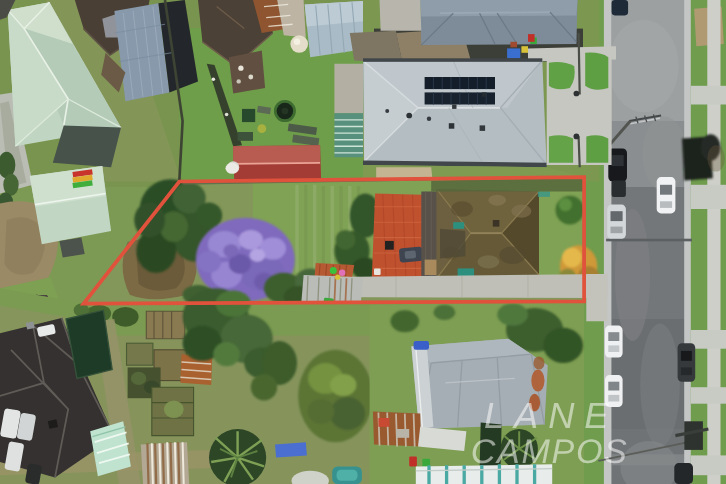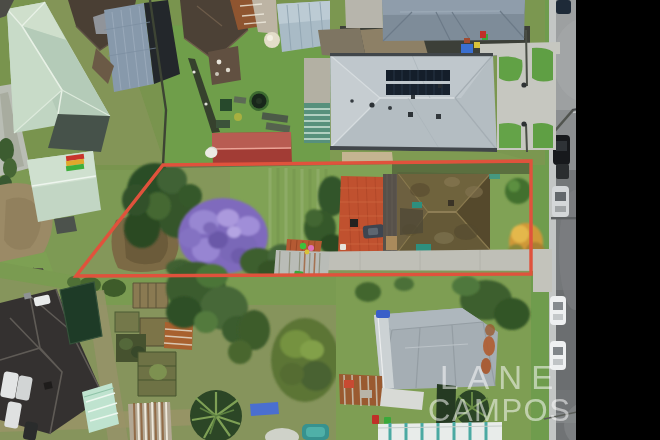--- a/index.html
+++ b/index.html
@@ -1,16 +1,16 @@
 <!DOCTYPE html>
 <html><head>
 <meta charset="utf-8">
 <style>
   html,body{margin:0;padding:0;background:#000;}
-  #stage{width:576px;height:440px;position:relative;overflow:hidden;font-family:"Liberation Sans",sans-serif;}
+  #stage{width:660px;height:440px;position:relative;overflow:hidden;font-family:"Liberation Sans",sans-serif;font-style:italic;}
 </style>
 </head>
 <body>
 <div id="stage">
 <svg width="660" height="440" viewBox="0 0 660 440" xmlns="http://www.w3.org/2000/svg">
 <defs>
   <filter id="b1" x="-30%" y="-30%" width="160%" height="160%">
           <feGaussianBlur stdDeviation="1.2"></feGaussianBlur>
         </filter>
   <filter id="b2" x="-30%" y="-30%" width="160%" height="160%">

